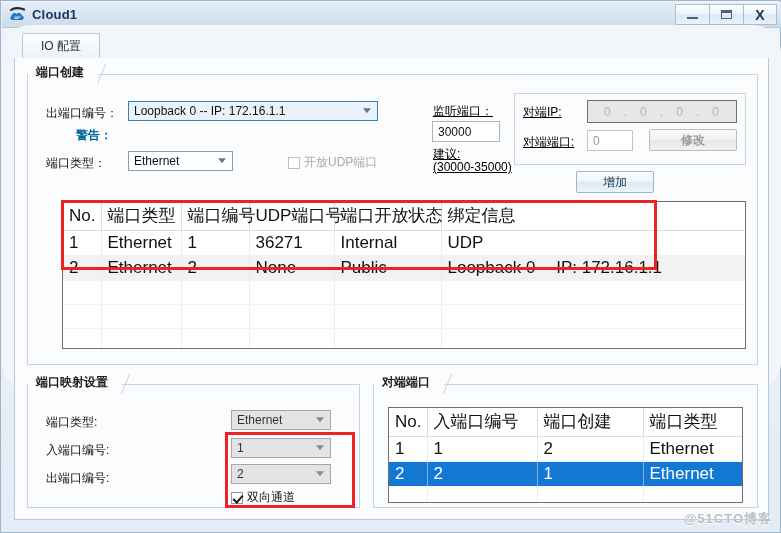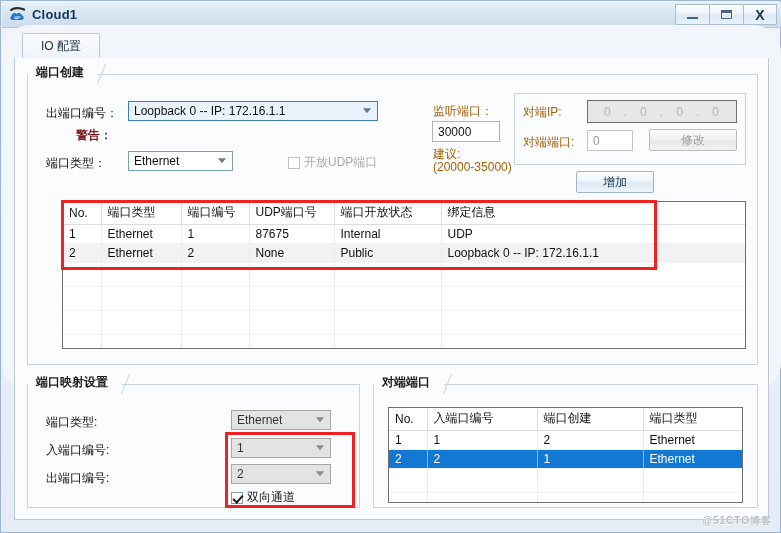--- a/index.html
+++ b/index.html
@@ -70,22 +70,22 @@
     padding:0 14px 0 8px;display:flex;align-items:flex-start;
     background:#fbfcfd;font-size:12px;font-weight:bold;color:#1a1a1a;
   }
   .group-title::after{
     content:"";position:absolute;right:0;top:0;width:14px;height:20px;
     border-right:1px solid #c8d3de;
     transform:skewX(-22deg);transform-origin:bottom right;
   }
   
   .lbl{position:absolute;font-size:12px;color:#111;white-space:nowrap;}
-  .lbl-dim{color:#a16207;}
-  .warn-label{color:#7f1d1d;font-weight:bold;}
+  .lbl-dim{color:#000000;text-decoration:underline;}
+  .warn-label{color:#0369a1;font-weight:bold;}
   .warn-text{color:#e01b1b;font-weight:bold;}
   .combo{
     position:absolute;box-sizing:border-box;height:20px;
     border:1px solid #7c9cbb;background:#fff;
     font-size:12px;color:#101010;
     display:flex;align-items:center;padding-left:5px;
   }
   .combo.sel{border:1px solid #3c7fb1;background:#eaf3fb;}
   .combo.gray{background:#e3e3e3;border:1px solid #a6a6a6;color:#333;}
   .combo .arrow{
@@ -110,53 +110,54 @@
   .btn{
     position:absolute;box-sizing:border-box;height:22px;
     border:1px solid #9db5cd;border-radius:2px;
     background:linear-gradient(180deg,#fdfeff 0%,#eef4fa 47%,#dde9f4 53%,#eef5fb 100%);
     display:flex;align-items:center;justify-content:center;
     font-size:12px;color:#16324f;
   }
   .btn.gray{
     border:1px solid #bdbdbd;color:#9c9c9c;
     background:linear-gradient(180deg,#fafafa 0%,#f1f1f1 48%,#e7e7e7 52%,#f2f2f2 100%);
+    font-weight:bold;
   }
   .chk{position:absolute;display:flex;align-items:center;font-size:12px;color:#111;}
   .chk .box{
     width:12px;height:12px;box-sizing:border-box;border:1px solid #8a9aa9;background:#fff;
     margin-right:4px;position:relative;flex:none;
   }
   .chk.dim{color:#a9a9a9;}
   .chk.dim .box{border-color:#c0c0c0;}
   .chk.checked .box::after{
     content:"";position:absolute;left:3px;top:0px;width:4px;height:8px;
     border:solid #1a1a1a;border-width:0 2px 2px 0;transform:rotate(42deg);
   }
   
   .tablewrap{position:absolute;box-sizing:border-box;border:1px solid #6f6f6f;background:#fff;overflow:hidden;}
-  table.grid{border-collapse:collapse;width:100%;font-size:12px;table-layout:fixed;}
+  table.grid{border-collapse:collapse;width:100%;font-size:17px;table-layout:fixed;}
   table.grid th{
     font-weight:normal;text-align:left;padding:2px 0 3px 6px;
     border-right:1px solid #dcdcdc;border-bottom:1px solid #dcdcdc;
     background:#fff;color:#111;white-space:nowrap;
   }
   table.grid td{
     padding:2px 0 2px 6px;border-right:1px solid #ececec;border-bottom:1px solid #f2f2f2;
     color:#111;white-space:nowrap;overflow:hidden;
   }
   table.grid tr.alt td{background:#f2f2f2;}
   table.grid tr.selected td{background:#1278d4;color:#fff;border-right-color:#7fb4e6;}
   table.grid tr.empty td{height:19px;}
   
   .redbox{position:absolute;box-sizing:border-box;border:3px solid #ee2222;pointer-events:none;}
   
   .watermark{
     position:absolute;right:8px;bottom:4px;
-    font-size:10px;color:#b9bfc5;font-weight:bold;letter-spacing:1px;
+    font-size:13px;color:#b9bfc5;font-weight:bold;letter-spacing:1px;
     text-shadow:0 1px 0 #fff;
   }
 </style>
 </head>
 <body>
 
 <div class="window">
 
   <div class="titlebar">
     <span class="title-icon">
@@ -214,21 +215,21 @@
         <div class="chk dim" style="left:245px;top:79px;padding-left:15px;">
           <span class="box"></span>
           <span>开放UDP端口</span>
         </div>
 
         <div class="lbl lbl-dim" style="left:405px;top:28px;">监听端口：</div>
         <div class="txtbox" style="left:404px;top:46px;width:68px;">
           <span>30000</span>
         </div>
         <div class="lbl lbl-dim" style="left:405px;top:71px;">建议:</div>
-        <div class="lbl lbl-dim" style="left:405px;top:85px;">(20000-35000)</div>
+        <div class="lbl lbl-dim" style="left:405px;top:85px;">(30000-35000)</div>
 
         <div class="group" style="left:486px;top:18px;width:232px;height:72px;background:transparent;">
           <div class="lbl lbl-dim" style="left:8px;top:10px;">对端IP:</div>
           <div class="ipbox" style="left:72px;top:6px;width:150px;">
             <span>0</span>
             <span>.</span>
             <span>0</span>
             <span>.</span>
             <span>0</span>
             <span>.</span>
@@ -265,21 +266,21 @@
                 <th>UDP端口号</th>
                 <th>端口开放状态</th>
                 <th>绑定信息</th>
               </tr>
             </thead>
             <tbody>
               <tr>
                 <td>1</td>
                 <td>Ethernet</td>
                 <td>1</td>
-                <td>87675</td>
+                <td>36271</td>
                 <td>Internal</td>
                 <td>UDP</td>
               </tr>
               <tr class="alt">
                 <td>2</td>
                 <td>Ethernet</td>
                 <td>2</td>
                 <td>None</td>
                 <td>Public</td>
                 <td>Loopback 0 -- IP: 172.16.1.1</td>

